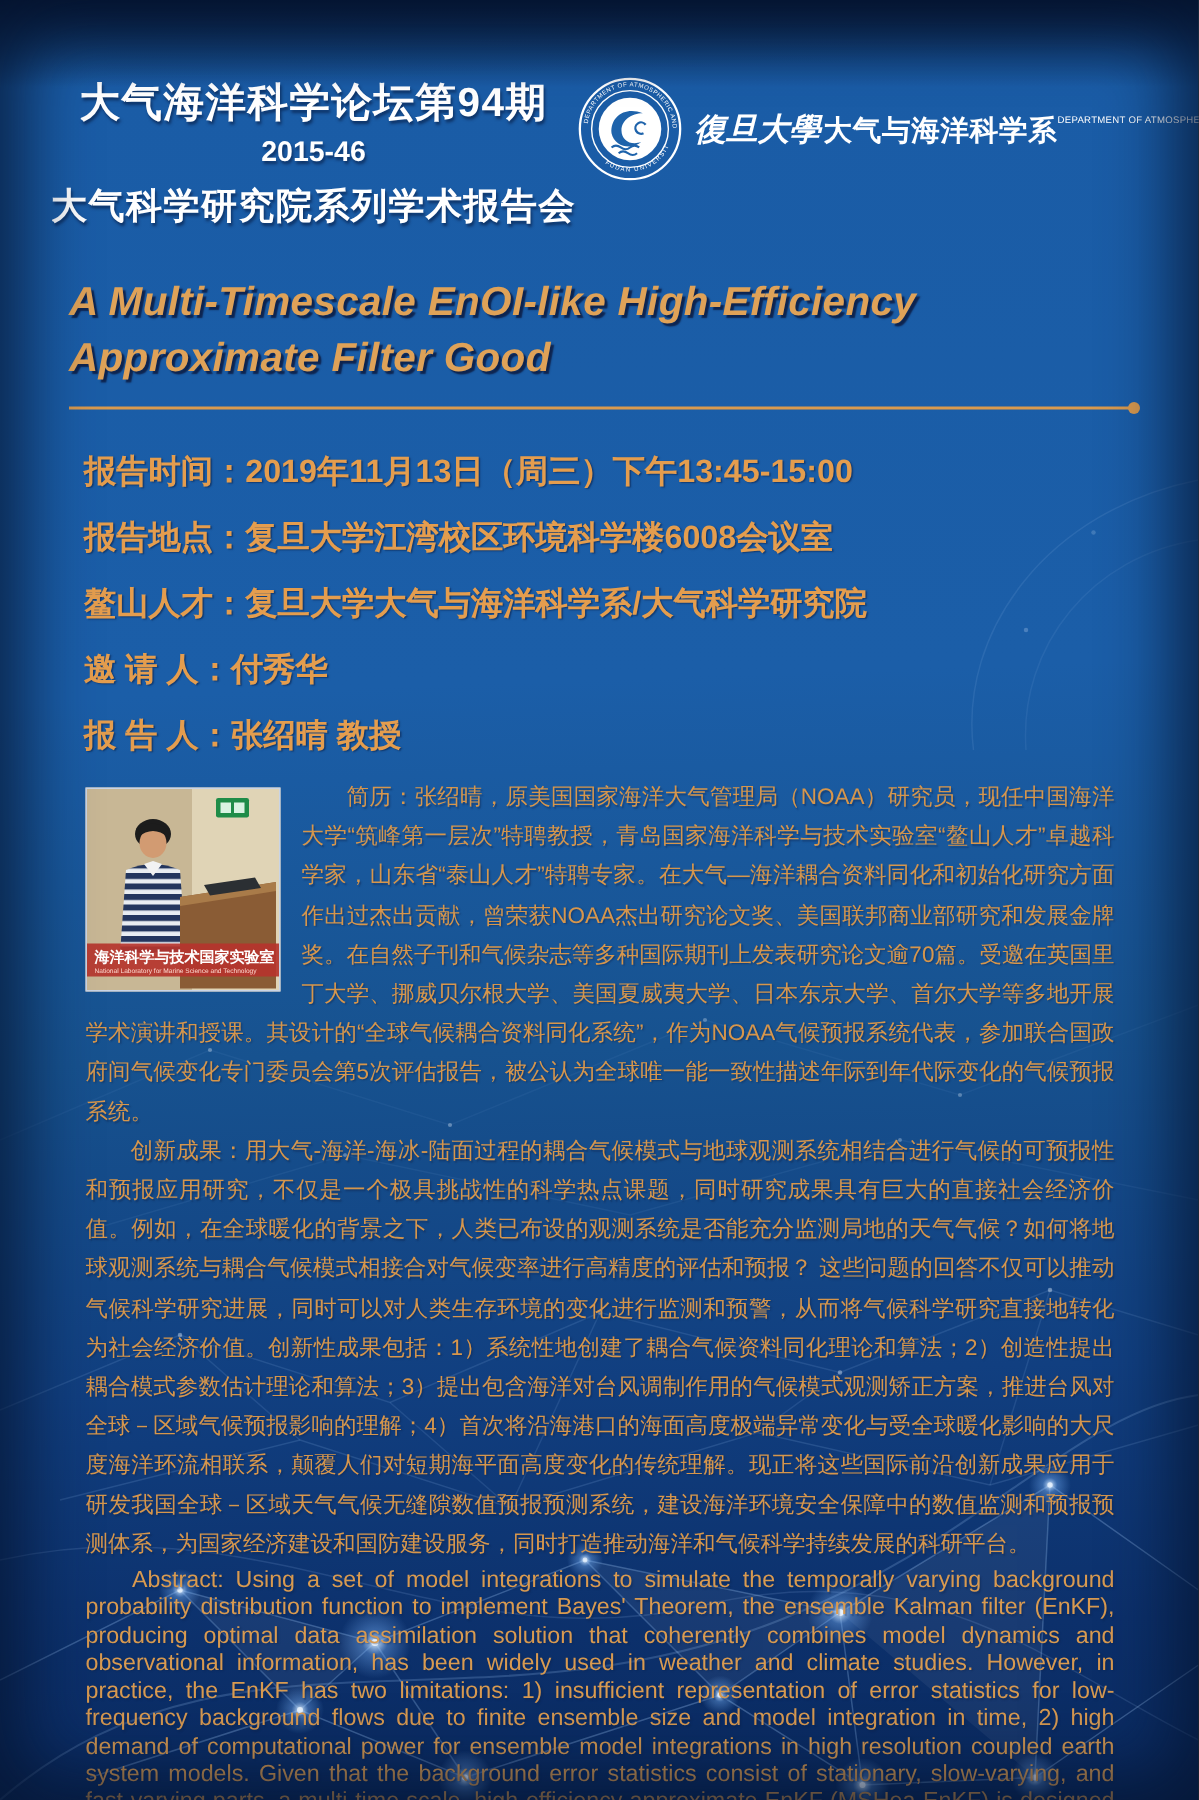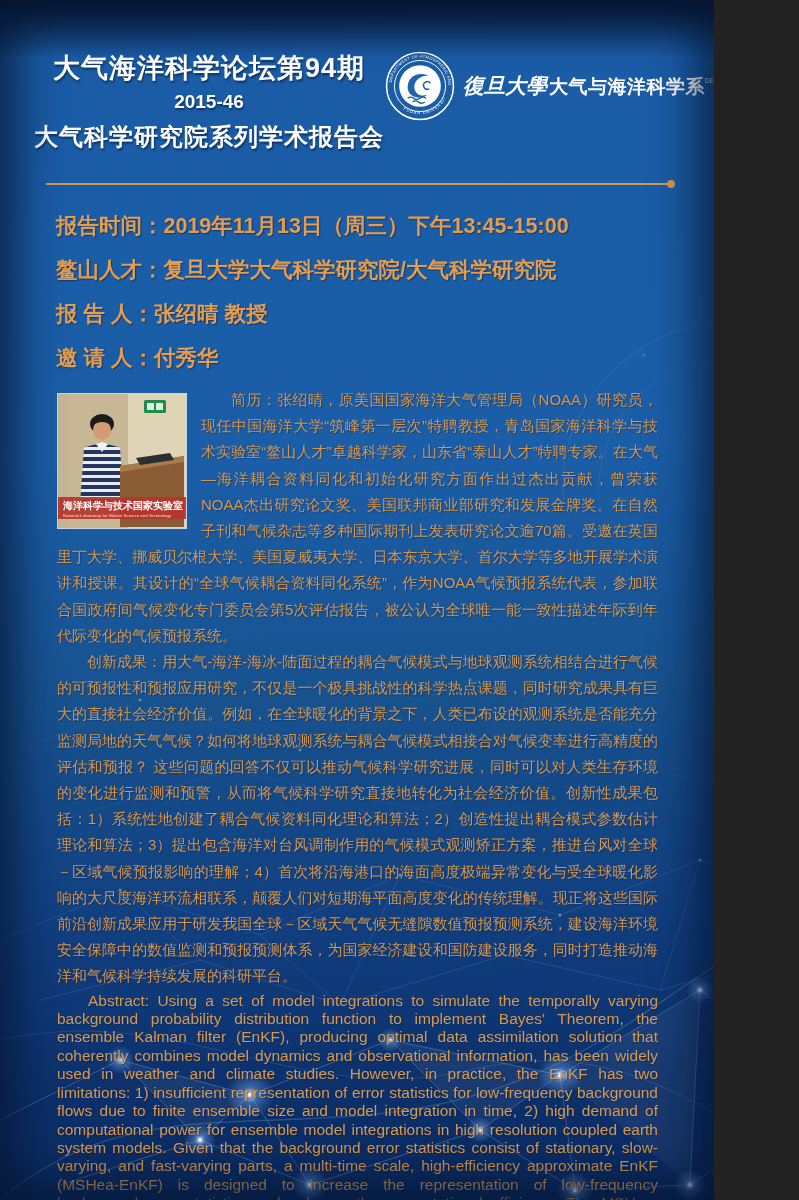--- a/index.html
+++ b/index.html
@@ -1,17 +1,17 @@
 <!DOCTYPE html>
 <html><head>
 <meta charset="utf-8">
 <style>
   html,body{margin:0;padding:0;background:#222;}
   .poster{
-    position:relative;width:714px;height:1200px;overflow:hidden;
+    position:relative;width:799px;height:1200px;overflow:hidden;
     font-family:"Liberation Sans",sans-serif;
     background:linear-gradient(178deg,#14477f 0%,#1a5ca6 5%,#1b5ea8 38%,#17528f 58%,#113f80 76%,#0c306b 90%,#0a2a60 100%);
   }
   .topband{position:absolute;top:0;left:0;right:0;height:58px;z-index:4;pointer-events:none;
     background:linear-gradient(180deg,rgba(6,22,52,.95) 0%,rgba(6,22,52,.55) 40%,rgba(6,22,52,0) 100%);}
   .vignette{position:absolute;inset:0;pointer-events:none;z-index:5;
     box-shadow:inset 0 0 46px 16px rgba(5,20,48,.8);}
   .net{position:absolute;left:0;bottom:0;z-index:1;}
   .swirl{position:absolute;right:0;top:300px;z-index:1;}
   .content{position:relative;z-index:2;}
@@ -201,37 +201,41 @@
             </div>
             <span class="en-dept">INSTITUTE OF ATMOSPHERIC SCIENCES</span>
             <span class="en-univ">FUDAN UNIVERSITY</span>
           </div>
         </div>
 
       </div>
     </div>
 
     <div class="title-block">
+      <div class="title-line">A Multi-Timescale EnOI-like High-Efficiency Approximate Filter Good</div>
     </div>
     <div class="divider">
       <span class="divider-dot"></span>
     </div>
 
     <div class="info-list">
       <div class="info-row">
         <span class="info-label">报告时间：</span><span class="info-value">2019年11月13日（周三）下午13:45-15:00</span>
       </div>
       <div class="info-row">
-        <span class="info-label">鳌山人才：</span><span class="info-value">复旦大学大气科学研究院/大气科学研究院</span>
+        <span class="info-label">报告地点：</span><span class="info-value">复旦大学江湾校区环境科学楼6008会议室</span>
+      </div>
+      <div class="info-row">
+        <span class="info-label">鳌山人才：</span><span class="info-value">复旦大学大气与海洋科学系/大气科学研究院</span>
+      </div>
+      <div class="info-row">
+        <span class="info-label">邀 请 人：</span><span class="info-value">付秀华</span>
       </div>
       <div class="info-row">
         <span class="info-label">报 告 人：</span><span class="info-value">张绍晴 教授</span>
-      </div>
-      <div class="info-row">
-        <span class="info-label">邀 请 人：</span><span class="info-value">付秀华</span>
       </div>
     </div>
 
     <div class="bio">
       <svg class="photo" viewBox="0 0 128 134">
         <defs>
           <pattern id="stripes" width="8" height="7" patternUnits="userSpaceOnUse">
             <rect width="8" height="7" fill="#24365e"></rect>
             <rect y="4" width="8" height="3" fill="#e9edf2"></rect>
           </pattern>

